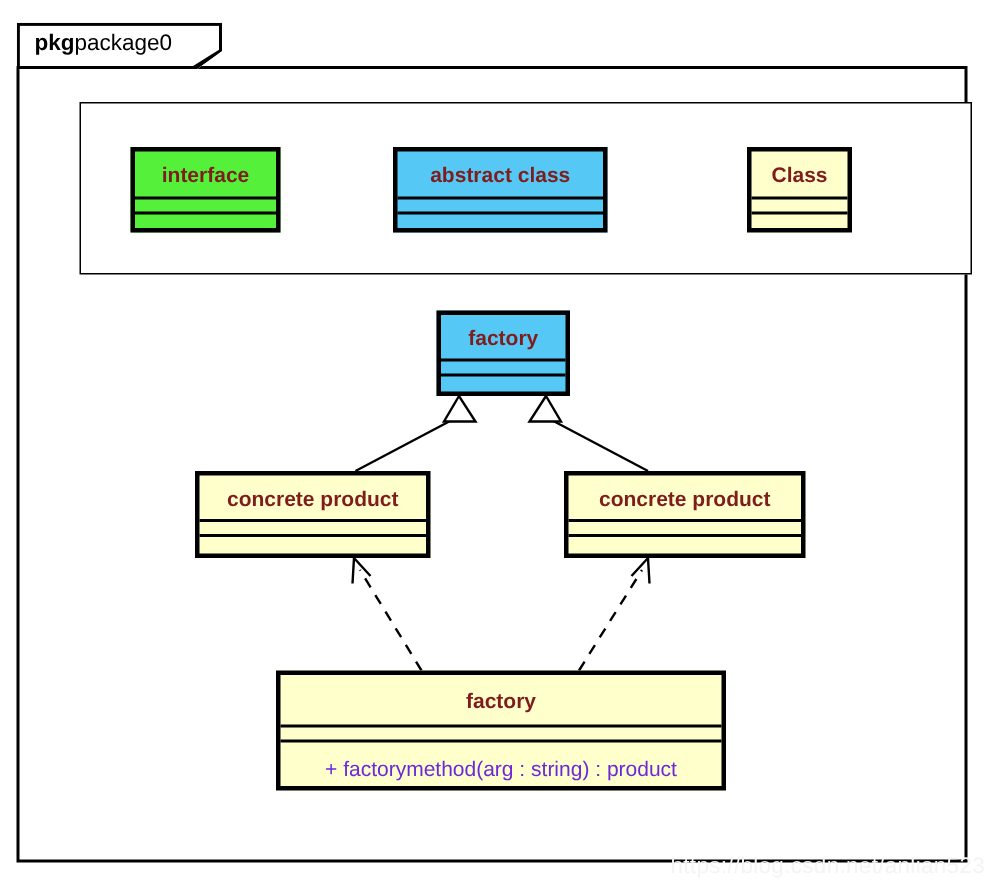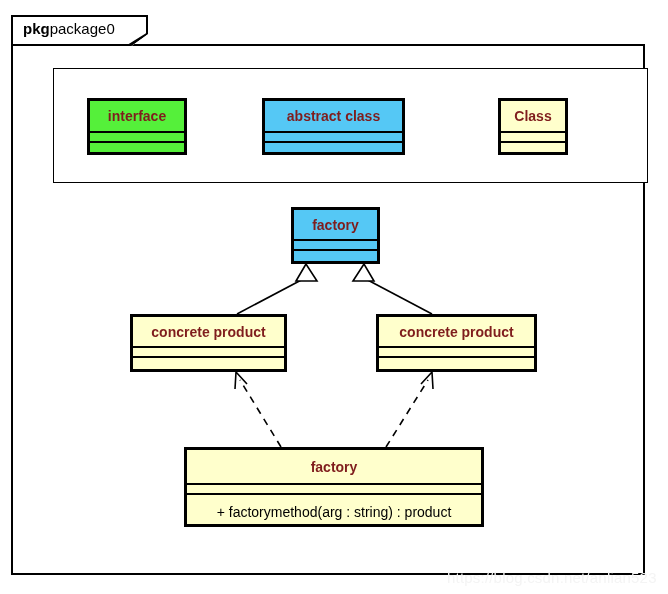--- a/index.html
+++ b/index.html
@@ -103,21 +103,21 @@
   }
   .uml-compartment {
     box-sizing: border-box;
     border-bottom: 2px solid #000000;
   }
   .uml-compartment.last {
     border-bottom: none;
   }
   .uml-attr {
     font-size: 14px;
-    color: #000000;
+    color: #6d28d9;
     text-align: left;
     display: flex;
     align-items: center;
     justify-content: center;
     box-sizing: border-box;
     white-space: nowrap;
   }
 
   
   .c-green  { background: #55f03a; }

